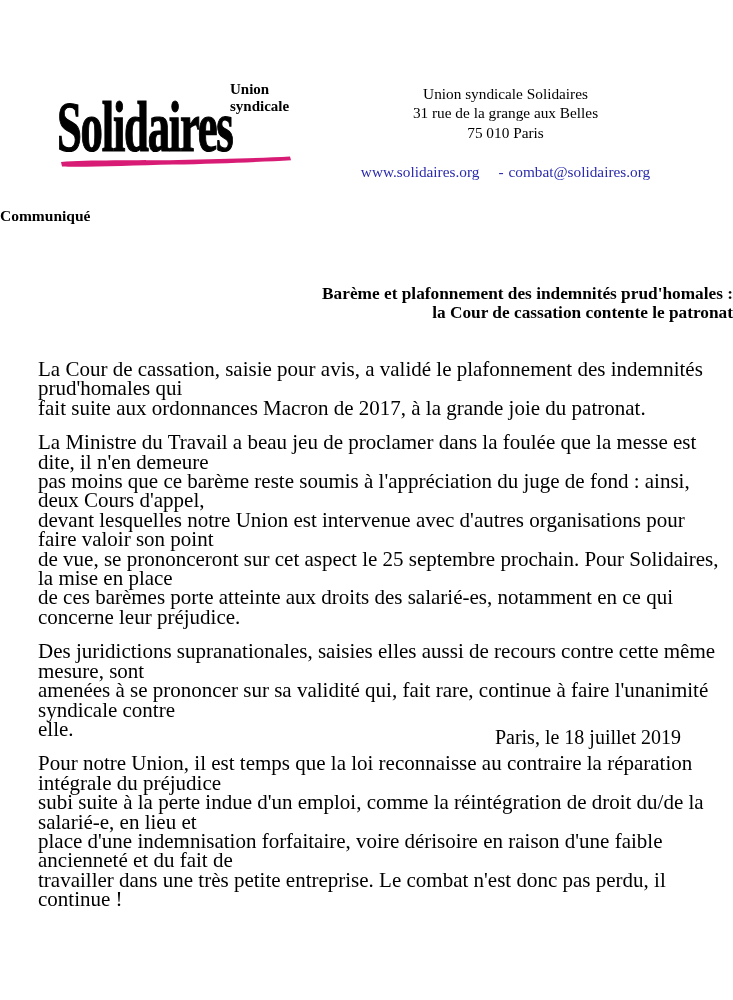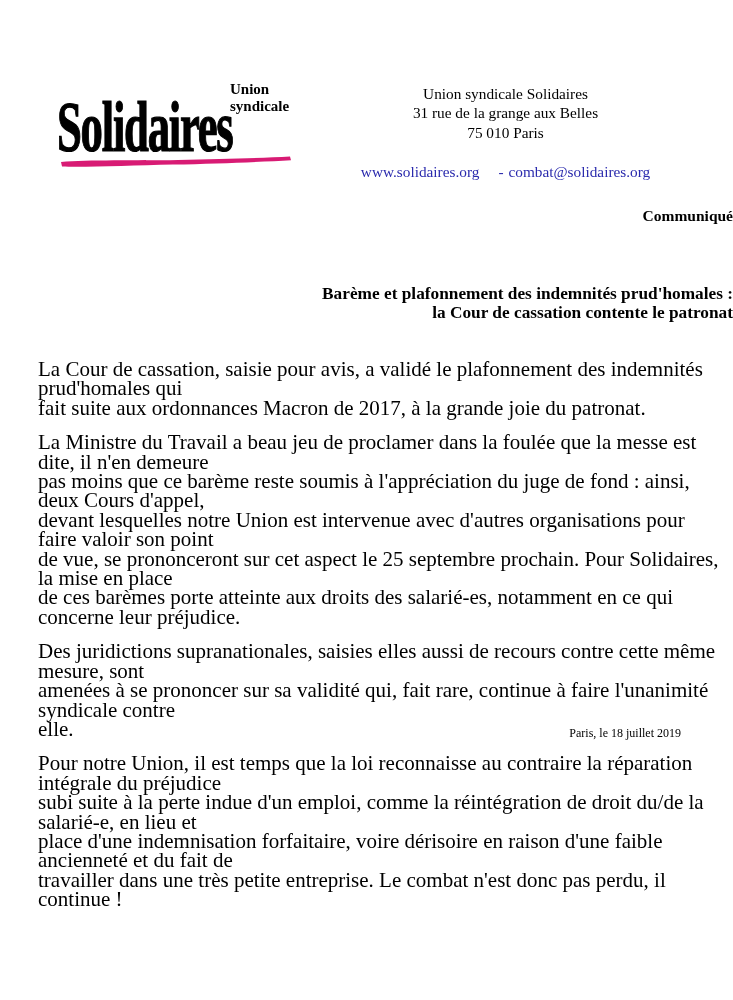--- a/index.html
+++ b/index.html
@@ -45,35 +45,35 @@
   .links-row{margin-top:20px;white-space:nowrap;}
   .links-row a{
     color:var(--link-color);
     cursor:pointer;
   }
   .link-sep{color:var(--link-color);margin:0 5px 0 19px;}
 
   
   .kicker{
     position:absolute;top:207px;left:0;width:100%;
-    text-align:right;font-weight:bold;font-size:15.5px;
+    text-align:left;font-weight:bold;font-size:15.5px;
   }
   .doc-title{
     position:absolute;top:284px;left:0;width:100%;
     text-align:right;font-weight:bold;font-size:17.3px;line-height:19.3px;
     white-space:pre-line;
   }
   .doc-body{
     position:absolute;top:360px;left:38px;width:682px;
     font-size:21px;line-height:19.4px;
   }
   .doc-body p{white-space:pre-line;margin-bottom:15px;}
   .dateline{
     position:absolute;top:726px;right:52px;
-    font-size:12px;
+    font-size:20px;
   }
 </style>
 </head>
 <body>
 
 <div class="page">
 
   <div class="logo">
     <div class="logo-tagline">Union
 syndicale</div>

